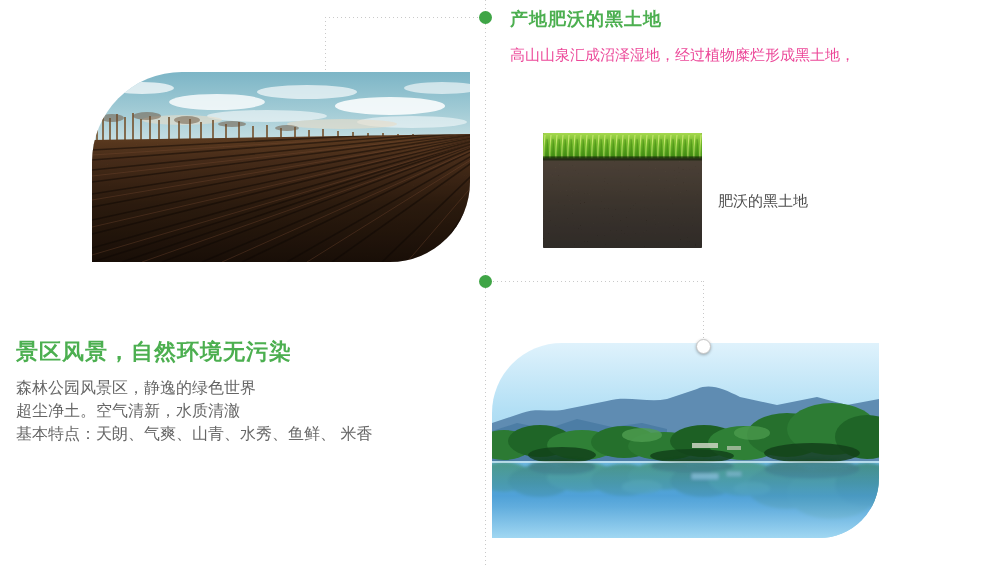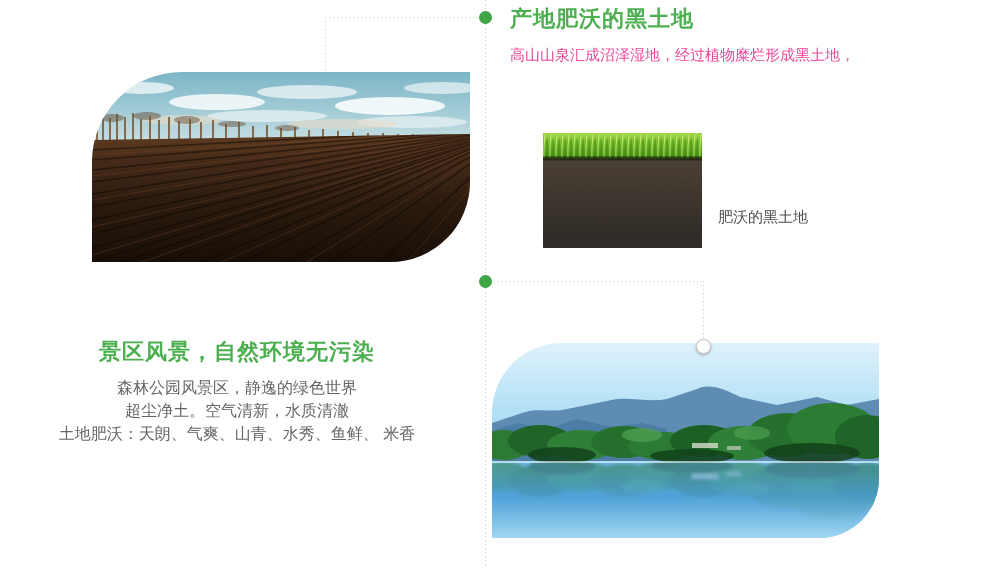--- a/index.html
+++ b/index.html
@@ -22,28 +22,28 @@
   .photo { position:absolute; overflow:hidden; }
   .photo svg { display:block; width:100%; height:100%; }
   .field-photo { left:92px; top:72px; width:378px; height:190px;
     border-radius:90px 0 80px 0; }
   .lake-photo { left:492px; top:343px; width:387px; height:195px;
     border-radius:70px 0 60px 0; }
   .soil-sample { left:543px; top:133px; width:159px; height:115px; border-radius:1px; }
 
   
   .soil-text { position:absolute; left:510px; top:4px; width:440px; }
-  .soil-text h1 { margin:0 0 8px 0; font-size:22px; line-height:30px;
+  .soil-text h1 { margin:0 0 8px 0; font-size:18px; line-height:30px;
     font-weight:bold; color:#4caf50; letter-spacing:1px; }
   .soil-text p { margin:0; font-size:15px; line-height:25px; color:#ec4899; }
   .soil-caption { position:absolute; left:718px; top:192px; font-size:15px;
-    line-height:18px; color:#4d4d4d;margin-top:16px; }
-
-  
-  .scenery-text { position:absolute; left:8px; top:338px; width:458px; text-align:center; }
+    line-height:18px; color:#4d4d4d; }
+
+  
+  .scenery-text { position:absolute; left:16px; top:338px; width:458px; text-align:left; }
   .scenery-text h2 { margin:0 0 10px 0; font-size:22px; line-height:28px;
     font-weight:bold; color:#4caf50; letter-spacing:1px; }
   .scenery-text p { margin:0; font-size:16px; line-height:23px; color:#666666; }
 </style>
 </head>
 <body>
 
 <div class="canvas">
 
   <div class="vdots" style="left:485px; top:0; height:568px;"></div>
@@ -205,21 +205,21 @@
       <rect width="159" height="25" fill="url(#blades)"></rect>
       <rect y="23" width="159" height="4" fill="#17230a" opacity="0.7"></rect>
     </svg>
   </div>
   <div class="soil-caption">肥沃的黑土地</div>
 
   <div class="scenery-text">
     <h2>景区风景，自然环境无污染</h2>
     <p>森林公园风景区，静逸的绿色世界</p>
     <p>超尘净土。空气清新，水质清澈</p>
-    <p>土地肥沃：天朗、气爽、山青、水秀、鱼鲜、 米香</p>
+    <p>基本特点：天朗、气爽、山青、水秀、鱼鲜、 米香</p>
   </div>
 
   <div class="photo lake-photo">
     <svg viewBox="0 0 387 195" preserveAspectRatio="none">
       <defs>
         <linearGradient id="lsky" x1="0" y1="0" x2="0" y2="1">
           <stop offset="0" stop-color="#dff2fc"></stop>
             <stop offset="0.5" stop-color="#b4e0f5"></stop>
             <stop offset="1" stop-color="#96d0ee"></stop>
         </linearGradient>

